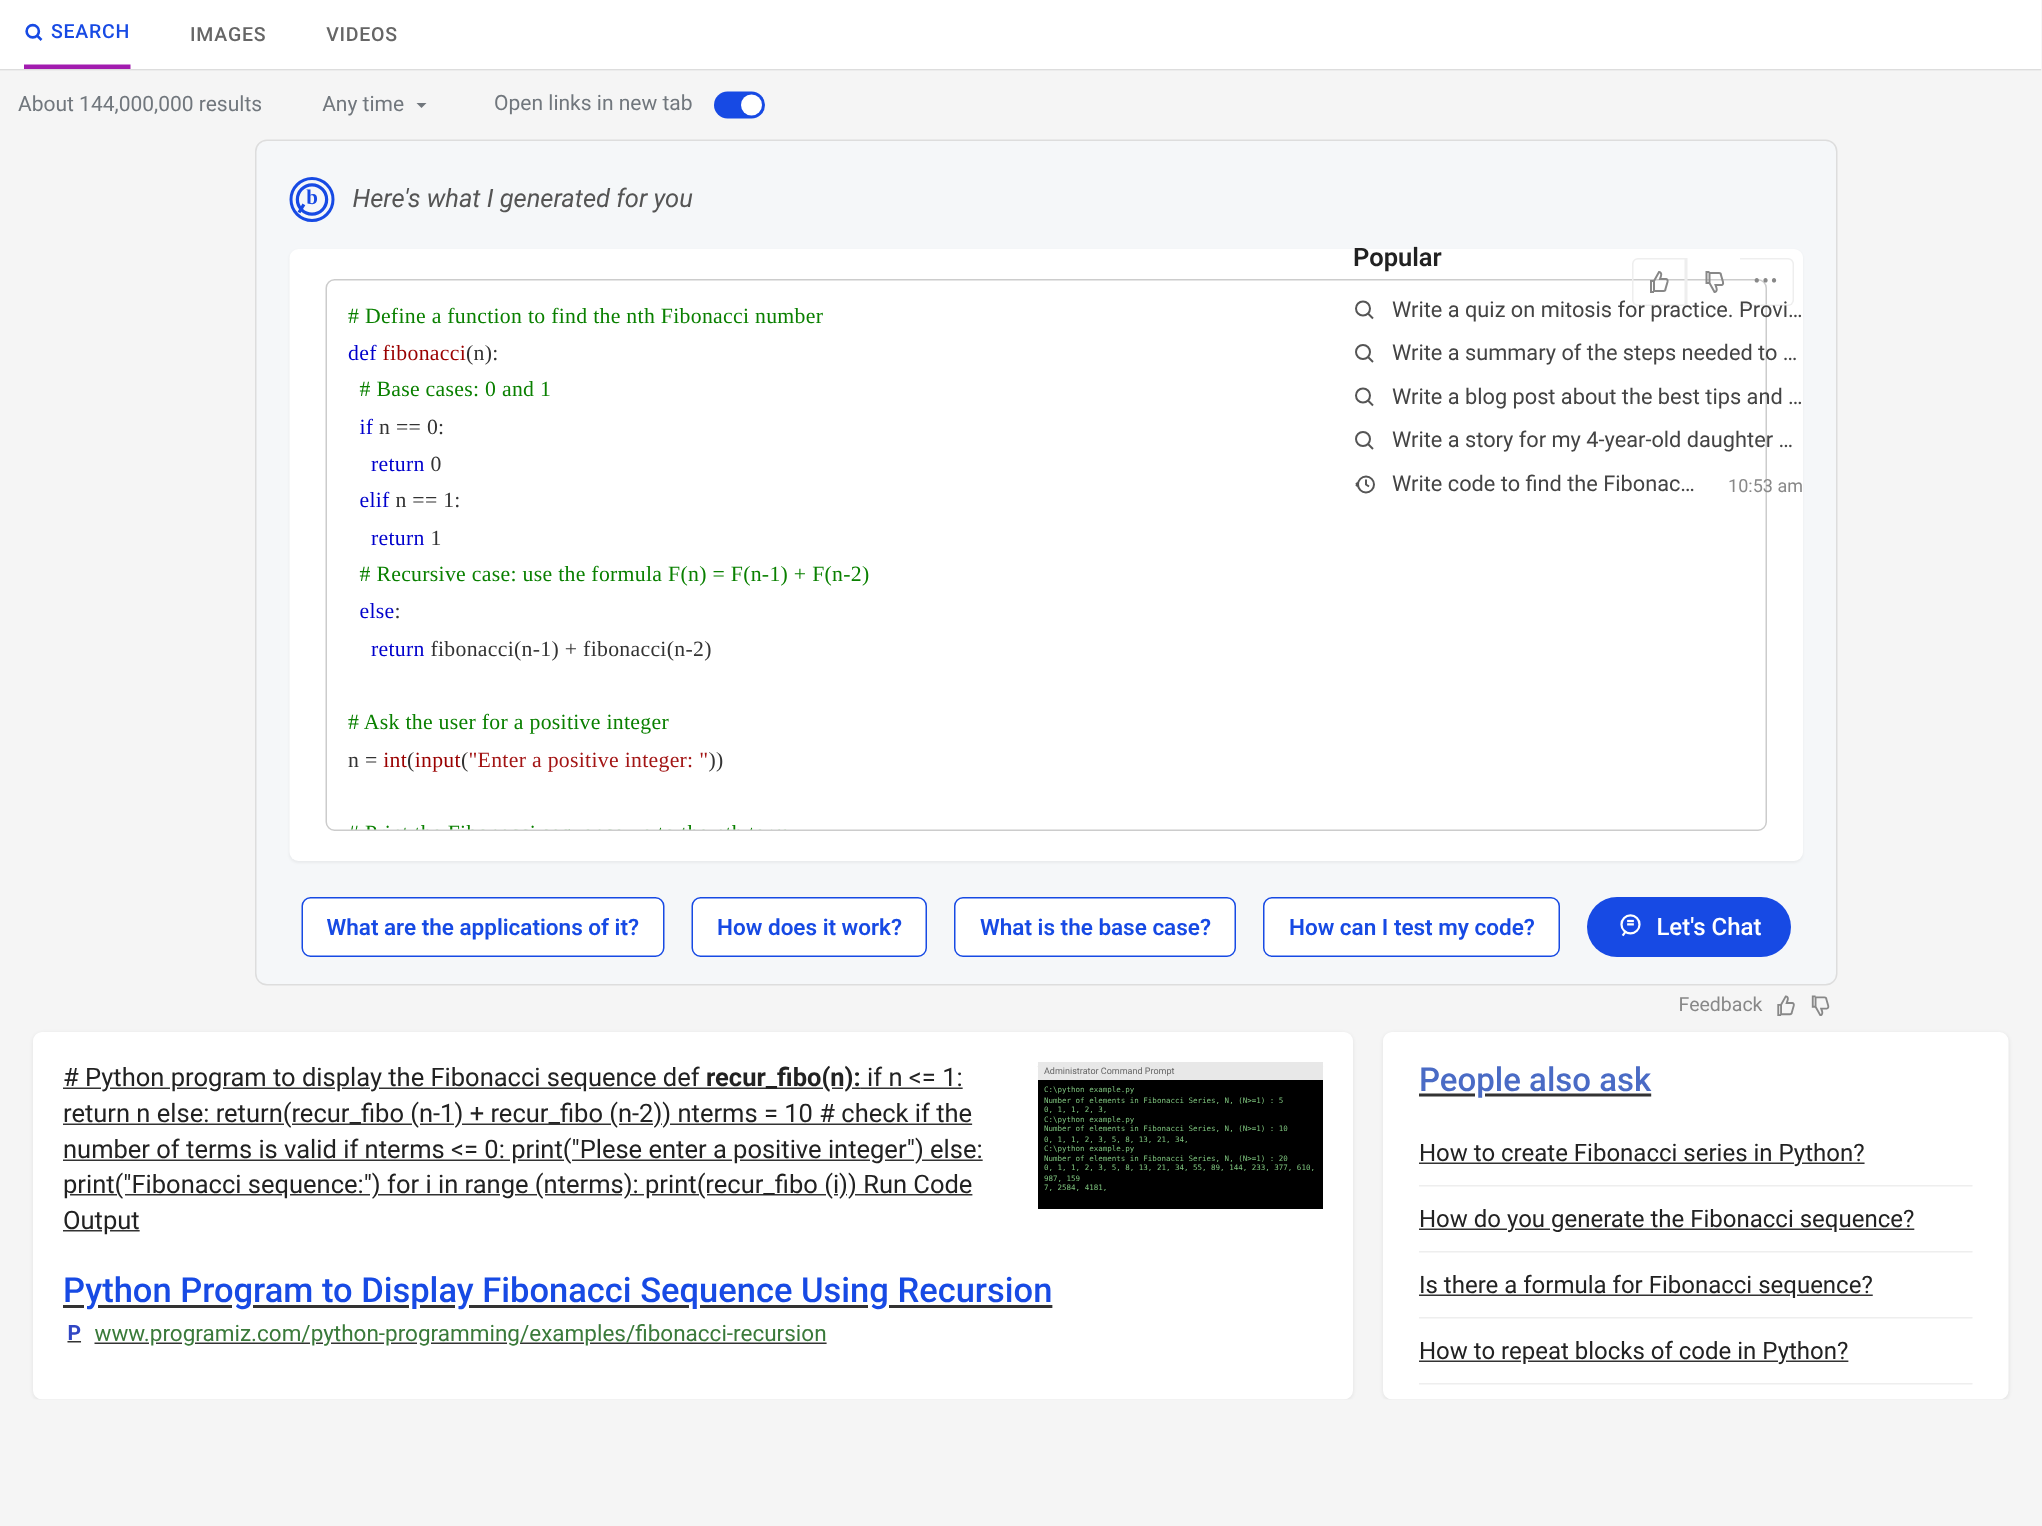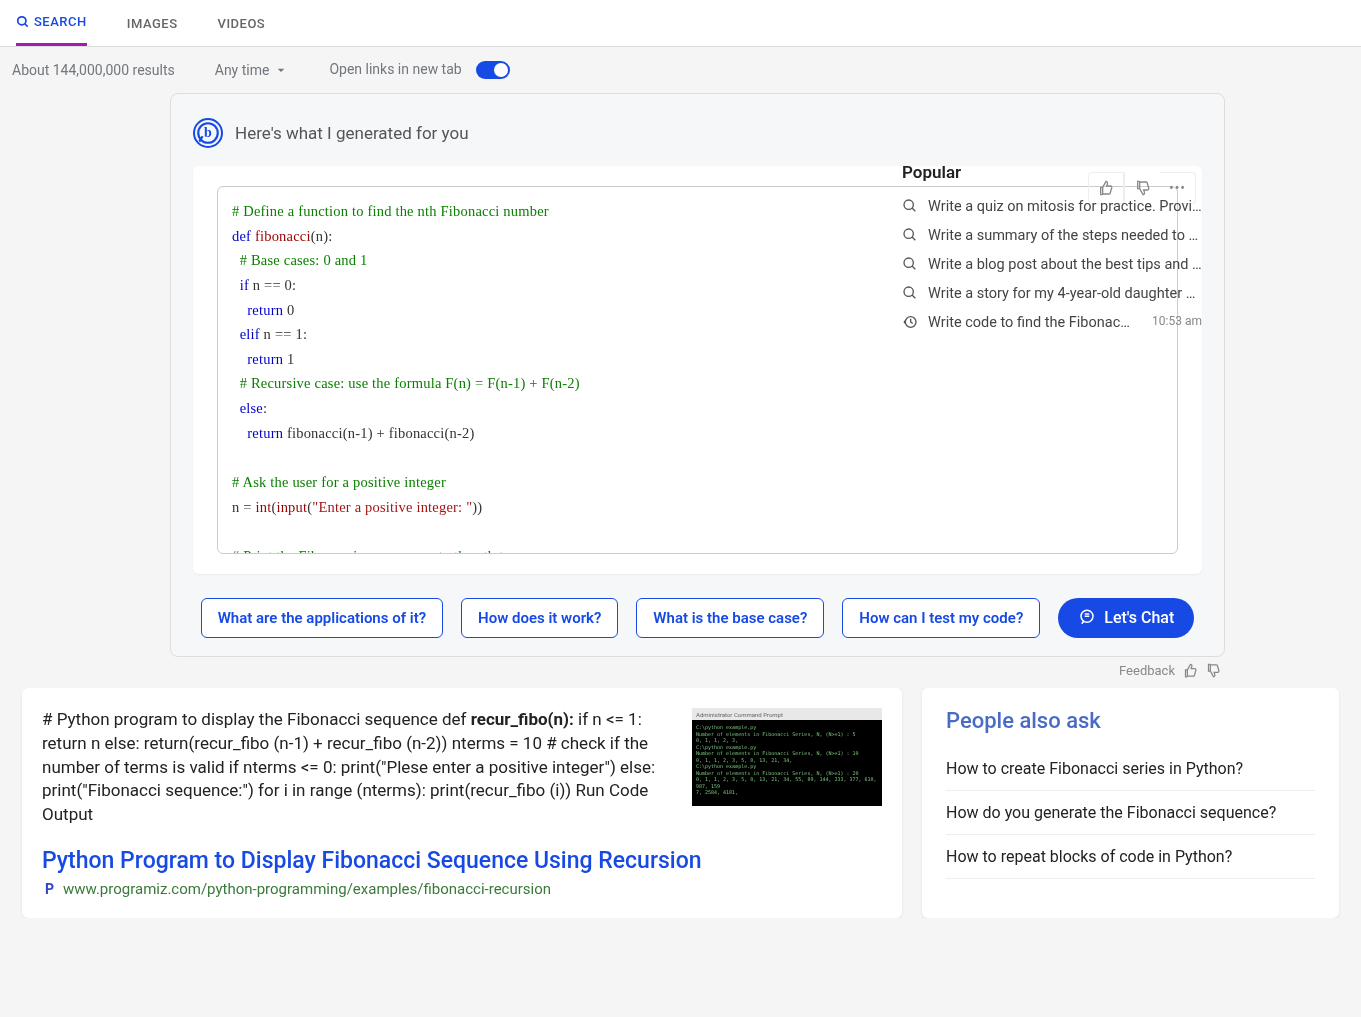--- a/index.html
+++ b/index.html
@@ -10,46 +10,46 @@
   .tab-icon { width:14px; height:14px; }
   .results-bar { display: flex; gap: 40px; padding: 14px 16px 14px 12px; font-size: 14px; color: #71777d; align-items:center;}
   .results-dropdown { display:flex; align-items:center; gap:4px; cursor:pointer;}
   .toggle-wrap { display:flex; gap:14px;}
   .toggle { width: 34px; height: 18px; border-radius: 9px; background: #174ae4; position: relative; cursor:pointer;}
   .toggle::after { content:''; position:absolute; right:2px; top:2px; width:14px; height:14px; background:#fff; border-radius:50%; }
 
   .main-card { margin: 0 136px 0 170px; border: 1px solid #ddd; border-radius: 8px; background: #f5f7f9; padding: 16px 0 18px; position: relative; }
   .ai-header { display:flex; align-items:center; gap:12px; padding: 8px 22px 18px; }
   .bing-icon { width:30px; height:30px; border:2px solid #174ae4; border-radius:50%; display:flex; align-items:center; justify-content:center; color:#174ae4; font-weight:700; font-size:18px;}
-  .ai-title { font-size: 17px; color:#555;}
+  .ai-title { font-size: 17px; color:#555;font-style:italic;}
   .answer-box { margin:0 22px; background:#fff; border-radius:6px; padding:20px 24px; position:relative; box-shadow: 0 1px 2px rgba(0,0,0,0.05);}
   .answer-actions { position:absolute; top:6px; right:6px; display:flex; gap:0;}
   .icon-btn { width:36px; height:32px; display:flex; align-items:center; justify-content:center; cursor:pointer; color:#888; border-left:1px solid #eee;}
   .icon-btn:first-child { border:1px solid #eee; border-top-left-radius:4px; border-bottom-left-radius:4px;}
   .icon-btn:last-child { border:1px solid #eee; border-left:none; border-top-right-radius:4px; border-bottom-right-radius:4px;}
   .answer-text { font-size: 17px; color: #58595d; margin-bottom:14px;}
   .code-box { border:1px solid #ccc; border-radius:6px; padding:12px 14px; font-family: "Times New Roman", serif; font-size:14.5px; line-height:1.7; white-space:pre; overflow:hidden; max-height: 368px; letter-spacing:0.2px;}
   .c-comment { color:#0a8000;}
   .c-keyword { color:#0000cc;}
   .c-func { color:#9a0000;}
   .c-string { color:#a31515;}
 
   .chips { display:flex; gap:18px; justify-content:center; padding:24px 22px 0; flex-wrap:wrap;}
   .chip { border:1px solid #174ae4; border-radius:6px; padding:10px 16px; color:#174ae4; font-size:15px; font-weight:600; background:#fff; cursor:pointer;}
   .chat-btn { background:#174ae4; color:#fff; border-radius:20px; padding:10px 20px; display:flex; gap:8px; font-size:16px; font-weight:500; cursor:pointer;}
 
   .side-panel { position:absolute; top:60px; right:22px; width:300px; }
   .side-title { font-size:17px; font-weight:600; color:#222; margin:8px 0 10px;}
-  .side-item { display:flex; align-items:flex-start; gap:10px; padding:6px 0; font-size:14.5px; color:#444; cursor:pointer;}
+  .side-item { display:flex; align-items:flex-end; gap:10px; padding:6px 0; font-size:14.5px; color:#444; cursor:pointer;}
   .side-item .txt { white-space:nowrap; overflow:hidden; text-overflow:ellipsis; flex:1;}
   .time-label { font-size:12px; color:#888;}
 
   .feedback { text-align:right; padding:6px 140px 10px 0; font-size:13px; color:#888; display:flex; justify-content:flex-end; align-items:flex-end; gap:8px;}
 
-  .lower { display:flex; gap:20px; padding:0 22px;}
+  .lower { display:flex; gap:20px; padding:0 22px;text-decoration:underline;}
   .result-card { background:#fff; border-radius:6px; padding:20px; flex:0 0 880px; box-shadow:0 1px 3px rgba(0,0,0,0.08);}
   .snippet-row { display:flex; gap:20px;}
   .snippet { font-size:17px; line-height:1.4; color:#222; flex:1;}
   .snippet b { font-weight:700;}
   .thumb { width:190px; height:98px; background:#1a1a1a; border-radius:3px; position:relative;}
   .thumb-head { position:absolute; top:0; left:0; right:0; height:12px; background:#e8e8e8; display:flex; align-items:center; padding:0 4px; font-size:6px; color:#666;}
   .thumb-body { position:absolute; top:12px; left:0; right:0; bottom:0; background:#000; padding:4px; font-family:monospace; font-size:5px; color:#7ec47e; line-height:1.3; overflow:hidden;}
   .result-link { display:block; font-size:23px; color:#174ae4; margin-top:20px; font-weight:500; cursor:pointer;}
   .result-url { display:flex; align-items:center; gap:6px; font-size:15px; color:#3a7a3a; margin-top:6px;}
   .url-icon { width:15px; height:15px; display:flex; align-items:center; justify-content:center; font-weight:700; color:#3146c4; font-size:14px;}
@@ -230,15 +230,16 @@
     <div class="result-url">
       <div class="url-icon">P</div>
       <span>www.programiz.com/python-programming/examples/fibonacci-recursion</span>
     </div>
   </div>
 
   <div class="paa-card">
     <div class="paa-title">People also ask</div>
     <div class="paa-item">How to create Fibonacci series in Python?</div>
     <div class="paa-item">How do you generate the Fibonacci sequence?</div>
+    <div class="paa-item">Is there a formula for Fibonacci sequence?</div>
     <div class="paa-item">How to repeat blocks of code in Python?</div>
   </div>
 </div>
 
 </body></html>

